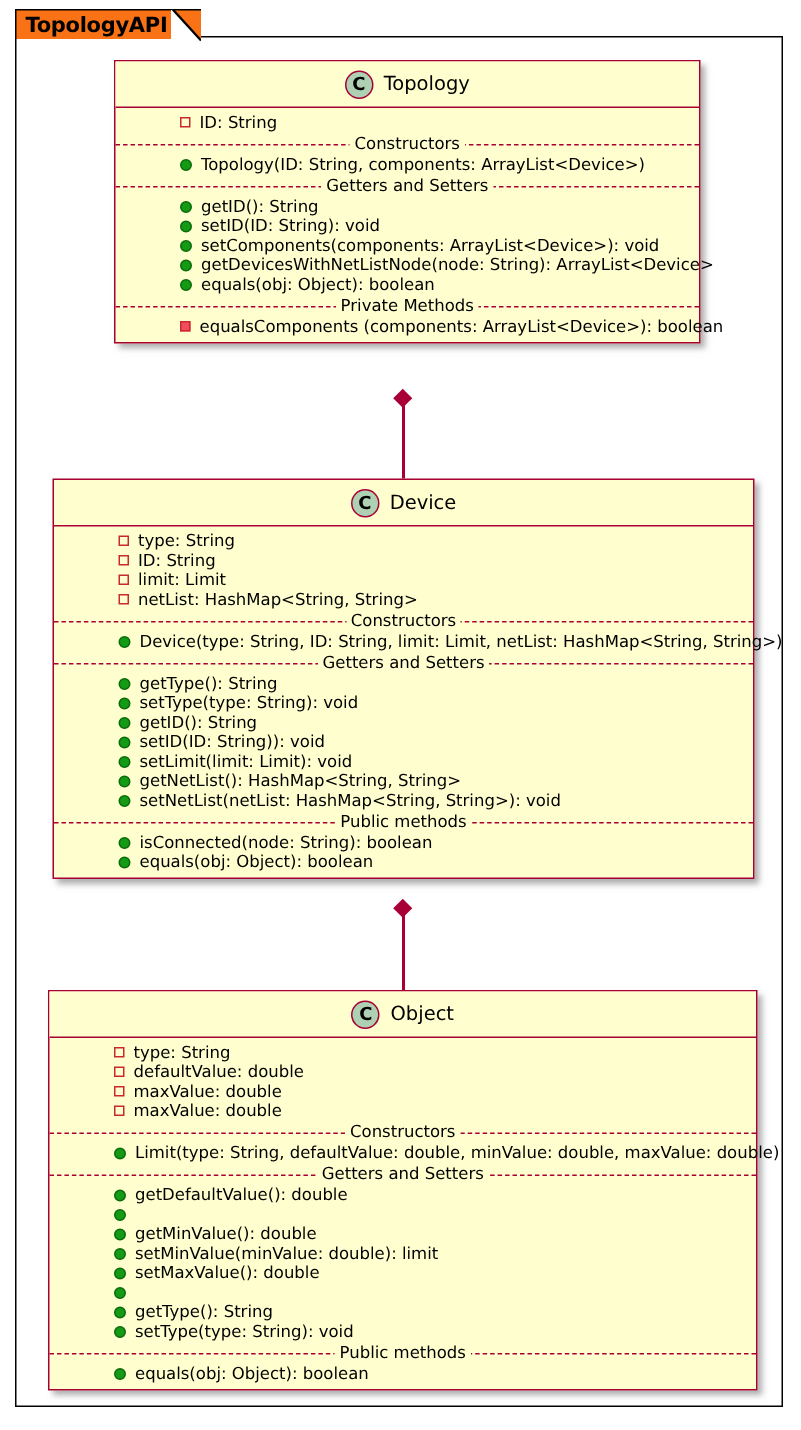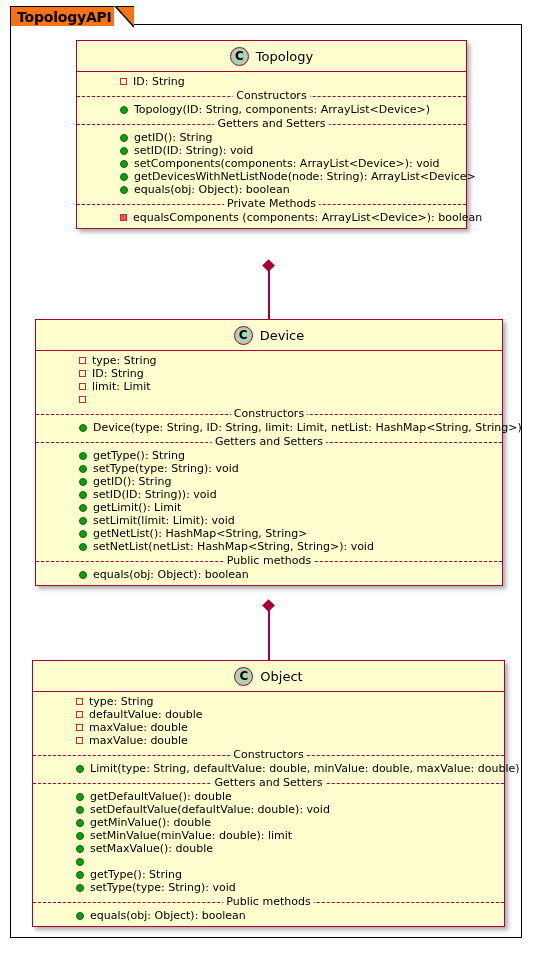--- a/index.html
+++ b/index.html
@@ -296,20 +296,21 @@
       <div class="member-row">
         <span class="marker field-private"></span>
         <span class="member-text">ID: String</span>
       </div>
       <div class="member-row">
         <span class="marker field-private"></span>
         <span class="member-text">limit: Limit</span>
       </div>
       <div class="member-row">
         <span class="marker field-private"></span>
+        <span class="member-text">netList: HashMap&lt;String, String&gt;</span>
       </div>
 
       <div class="separator">
         <span class="separator-label">Constructors</span>
       </div>
       <div class="member-row">
         <span class="marker method-public"></span>
         <span class="member-text">Device(type: String, ID: String, limit: Limit, netList: HashMap&lt;String, String&gt;)</span>
       </div>
 
@@ -327,37 +328,37 @@
       <div class="member-row">
         <span class="marker method-public"></span>
         <span class="member-text">getID(): String</span>
       </div>
       <div class="member-row">
         <span class="marker method-public"></span>
         <span class="member-text">setID(ID: String)): void</span>
       </div>
       <div class="member-row">
         <span class="marker method-public"></span>
-        <span class="member-text">getLimit(): Limit</span>
-      </div>
-      <div class="member-row">
-        <span class="marker method-public"></span>
         <span class="member-text">setLimit(limit: Limit): void</span>
       </div>
       <div class="member-row">
         <span class="marker method-public"></span>
         <span class="member-text">getNetList(): HashMap&lt;String, String&gt;</span>
       </div>
       <div class="member-row">
         <span class="marker method-public"></span>
         <span class="member-text">setNetList(netList: HashMap&lt;String, String&gt;): void</span>
       </div>
 
       <div class="separator">
         <span class="separator-label">Public methods</span>
+      </div>
+      <div class="member-row">
+        <span class="marker method-public"></span>
+        <span class="member-text">isConnected(node: String): boolean</span>
       </div>
       <div class="member-row">
         <span class="marker method-public"></span>
         <span class="member-text">equals(obj: Object): boolean</span>
       </div>
 
     </div>
   </div>
 
   <div class="uml-class" style="left:32px; top:660px; width:473px;">
@@ -394,21 +395,20 @@
 
       <div class="separator">
         <span class="separator-label">Getters and Setters</span>
       </div>
       <div class="member-row">
         <span class="marker method-public"></span>
         <span class="member-text">getDefaultValue(): double</span>
       </div>
       <div class="member-row">
         <span class="marker method-public"></span>
-        <span class="member-text">setDefaultValue(defaultValue: double): void</span>
       </div>
       <div class="member-row">
         <span class="marker method-public"></span>
         <span class="member-text">getMinValue(): double</span>
       </div>
       <div class="member-row">
         <span class="marker method-public"></span>
         <span class="member-text">setMinValue(minValue: double): limit</span>
       </div>
       <div class="member-row">

